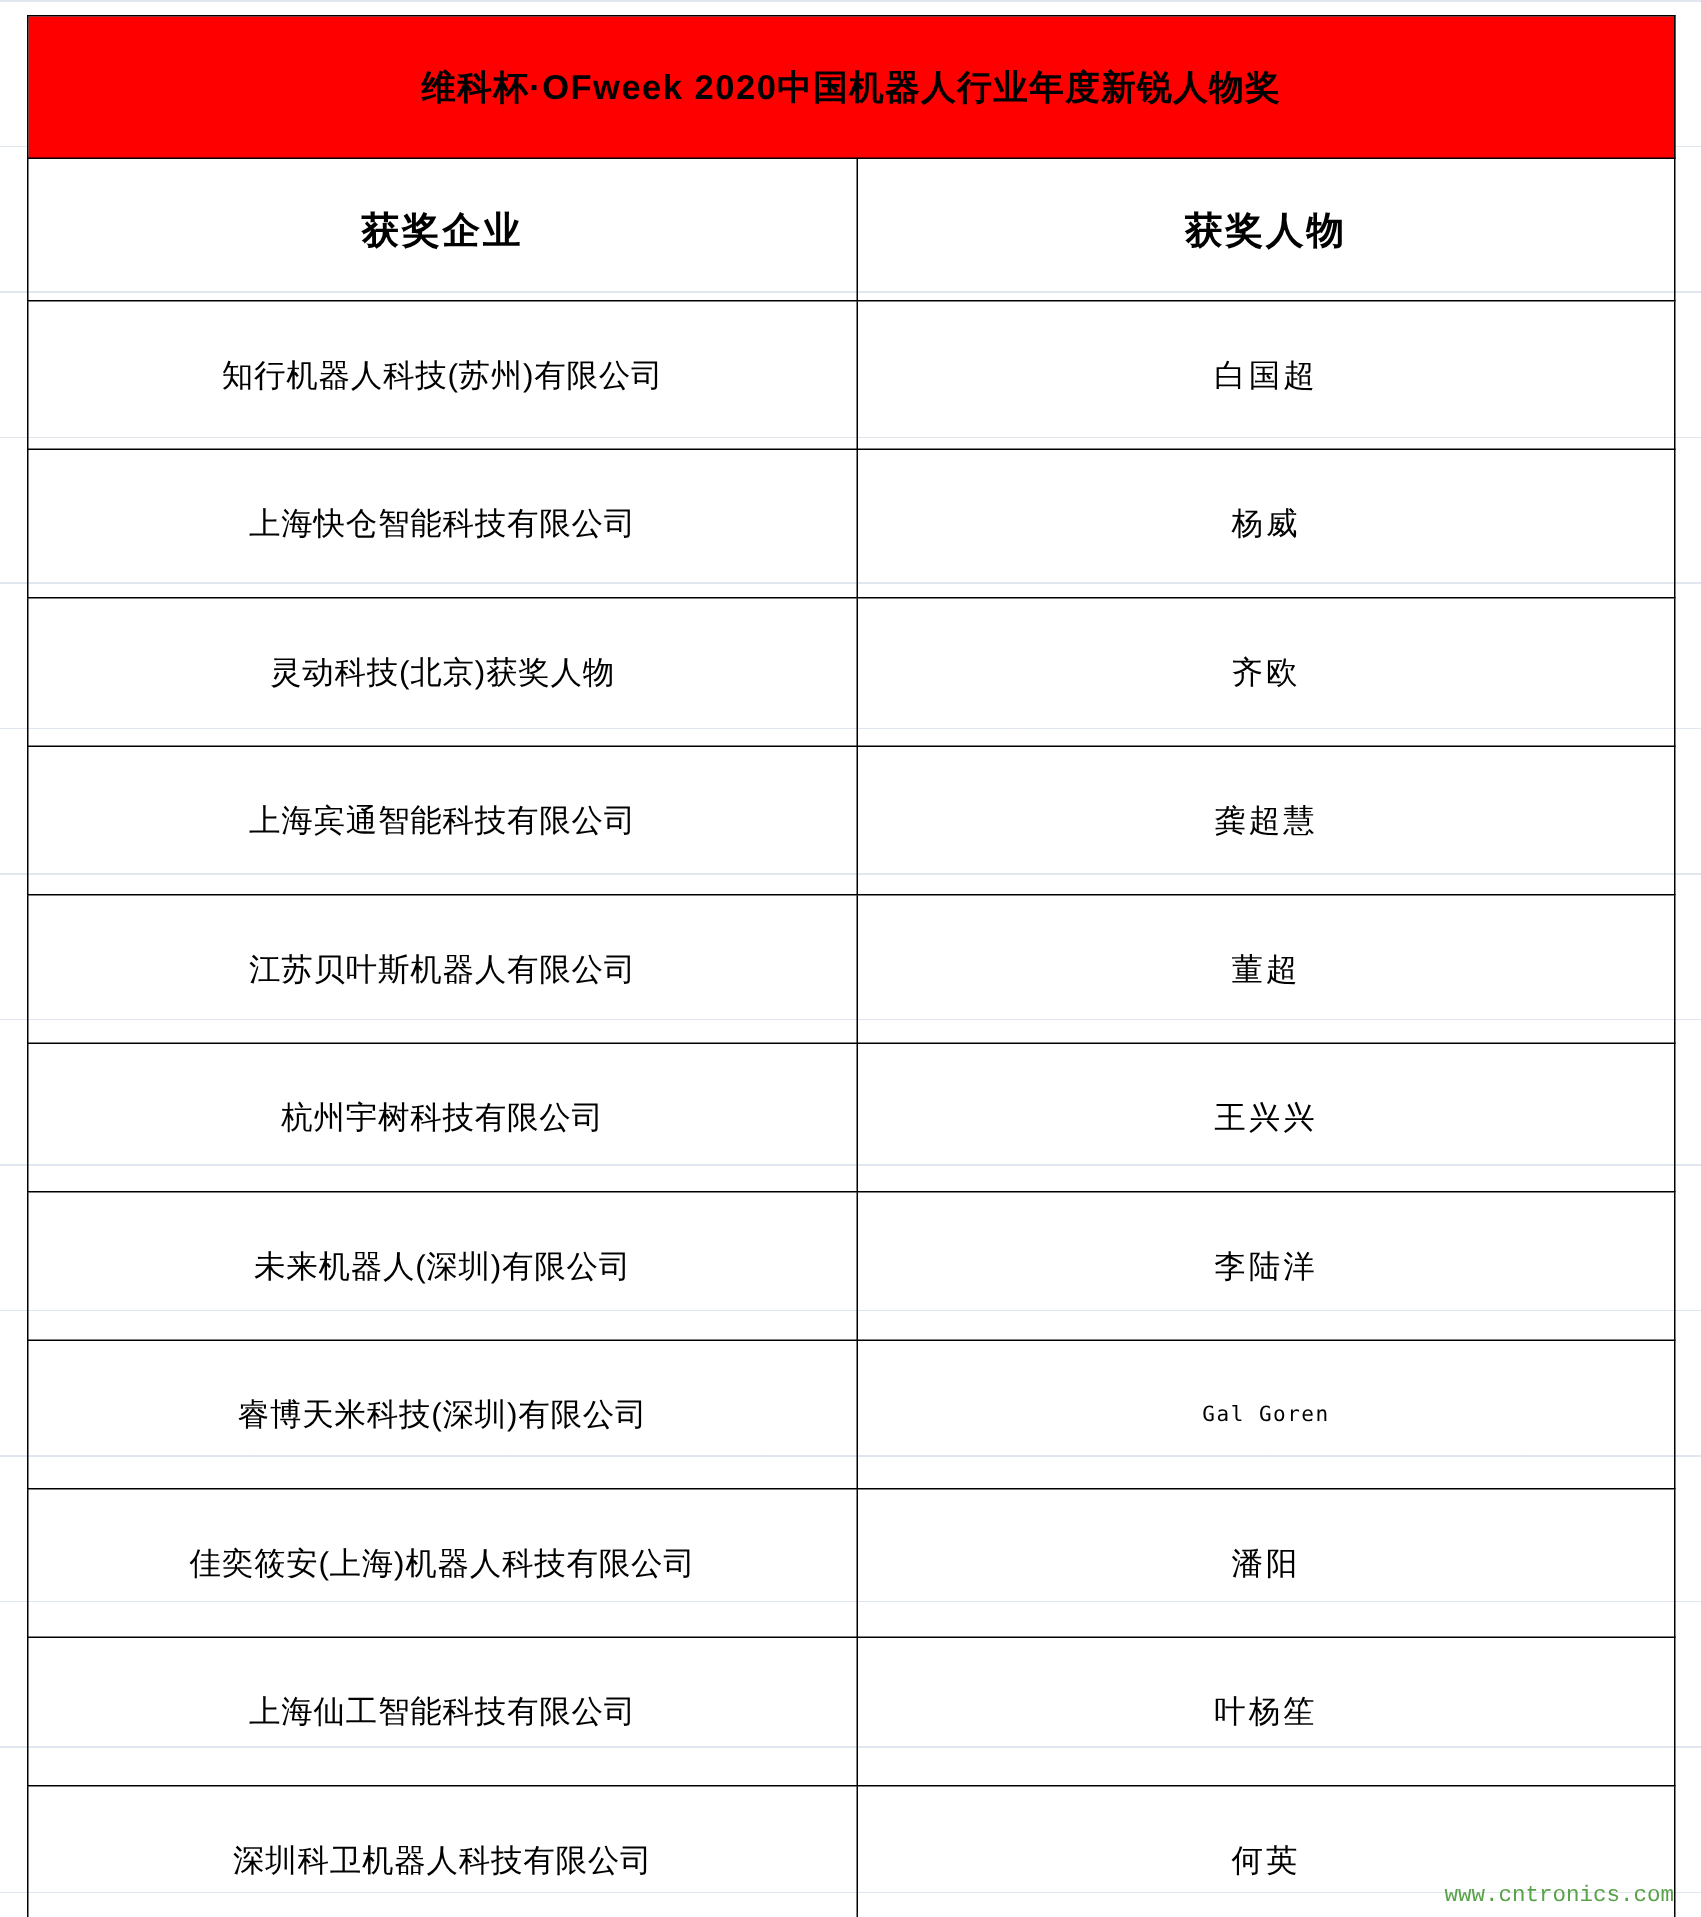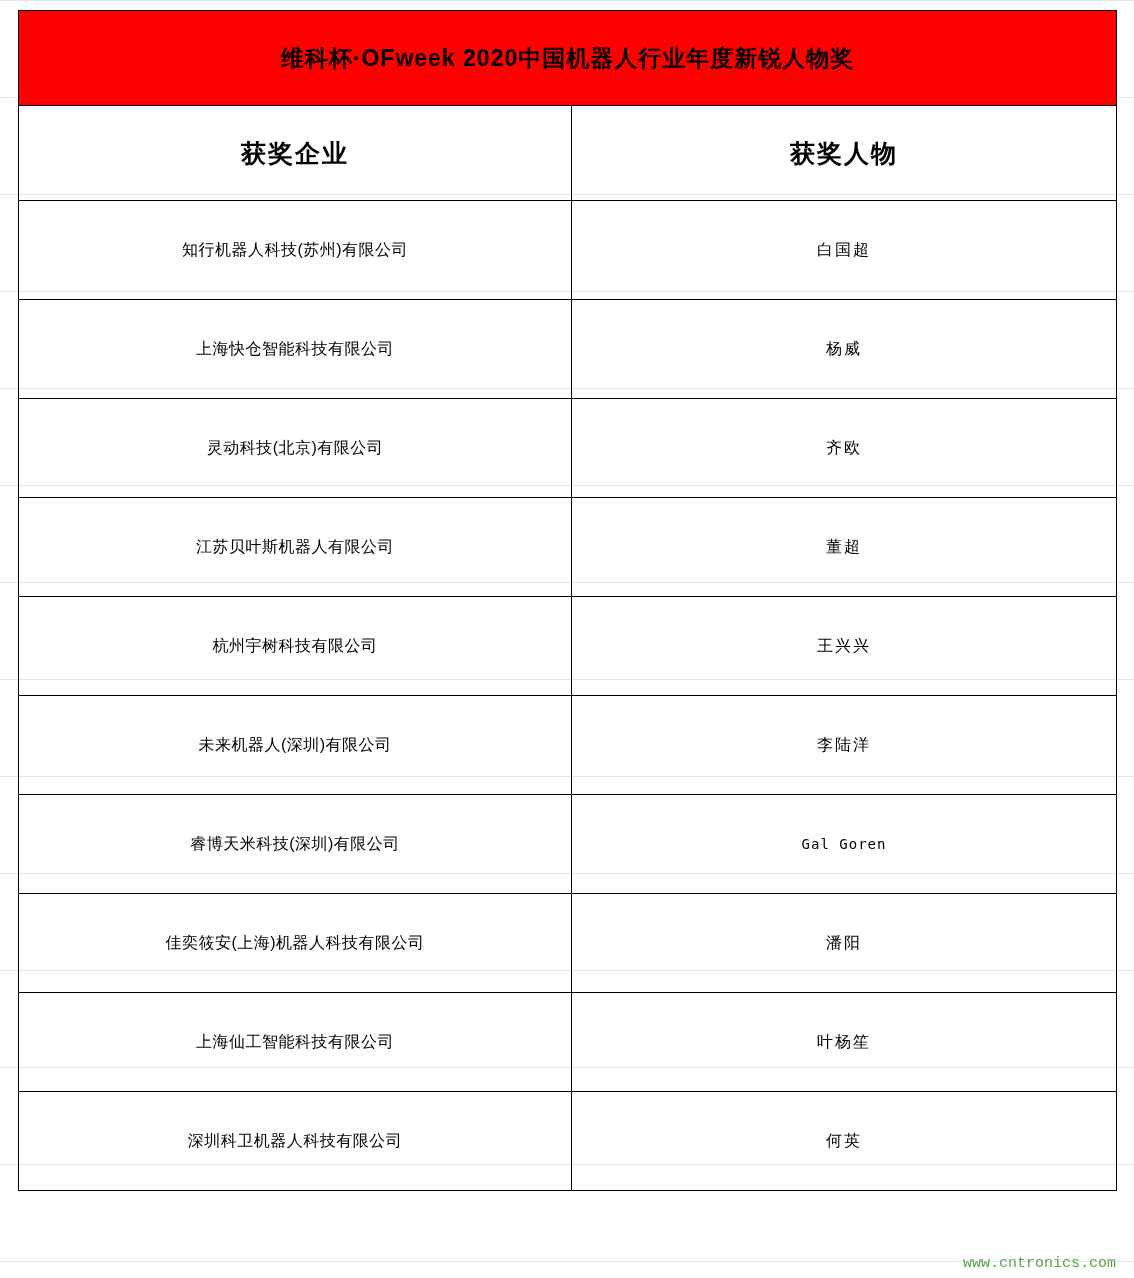--- a/index.html
+++ b/index.html
@@ -59,21 +59,21 @@
   }
   .hdr-cell {
     height: 92px;
     font-size: 25px;
     font-weight: bold;
     letter-spacing: 2px;
     margin-top: 31px;
   }
   .data-cell {
     height: 96px;
-    font-size: 16px;
+    font-size: 21px;
     font-weight: normal;
     letter-spacing: 0.5px;
   }
   .data-cell.person {
     letter-spacing: 2px;
   }
   .data-cell.latin {
     font-family: "DejaVu Sans Mono", monospace;
     font-size: 14px;
     letter-spacing: 1px;
@@ -112,22 +112,26 @@
 
         <tr>
           <td class="data-cell">知行机器人科技(苏州)有限公司</td>
           <td class="data-cell person">白国超</td>
         </tr>
         <tr>
           <td class="data-cell">上海快仓智能科技有限公司</td>
           <td class="data-cell person">杨威</td>
         </tr>
         <tr>
-          <td class="data-cell">灵动科技(北京)有限公司</td>
+          <td class="data-cell">灵动科技(北京)获奖人物</td>
           <td class="data-cell person">齐欧</td>
+        </tr>
+        <tr>
+          <td class="data-cell">上海宾通智能科技有限公司</td>
+          <td class="data-cell person">龚超慧</td>
         </tr>
         <tr>
           <td class="data-cell">江苏贝叶斯机器人有限公司</td>
           <td class="data-cell person">董超</td>
         </tr>
         <tr>
           <td class="data-cell">杭州宇树科技有限公司</td>
           <td class="data-cell person">王兴兴</td>
         </tr>
         <tr>

